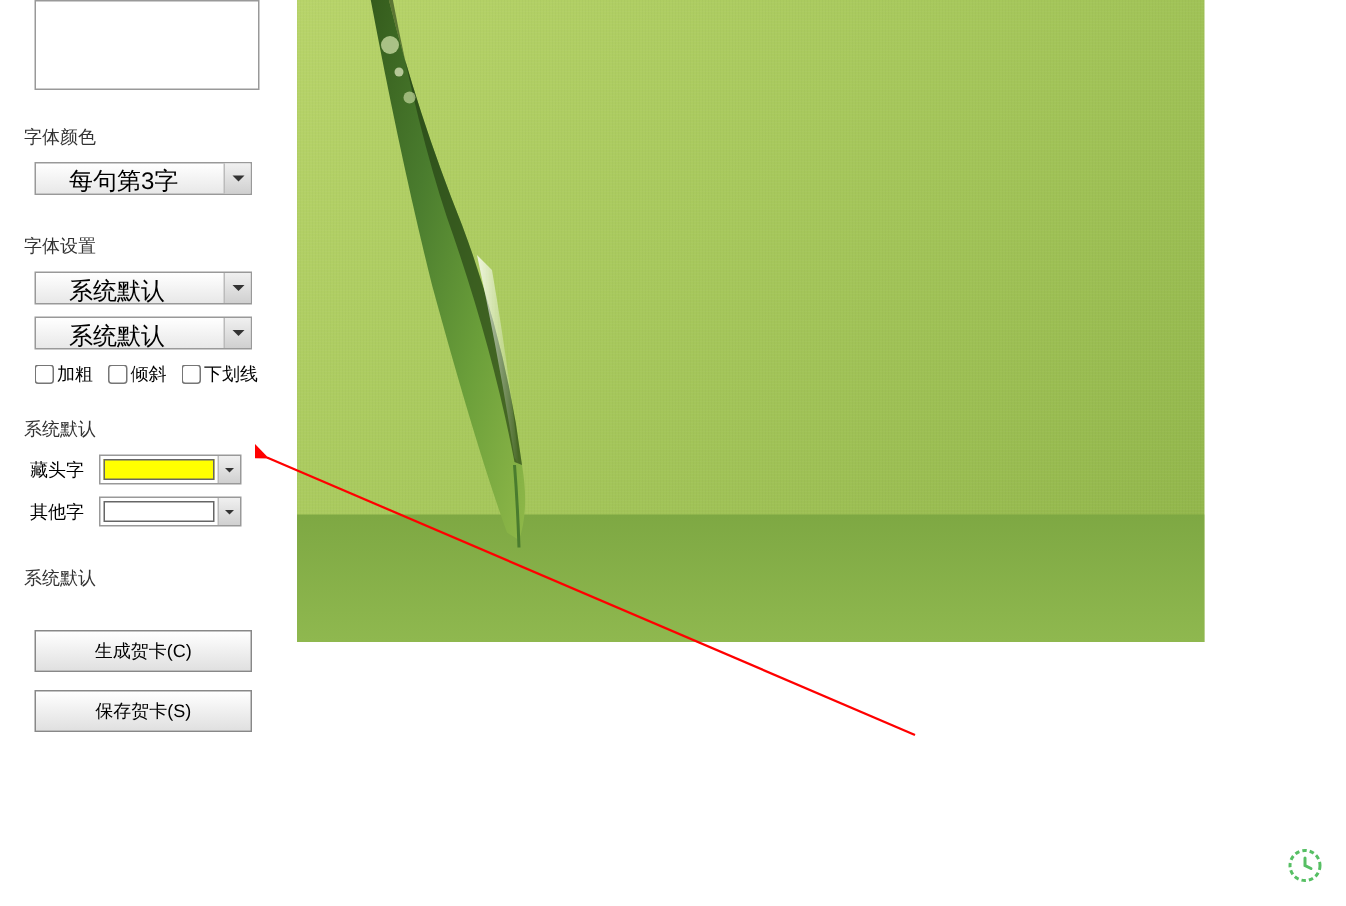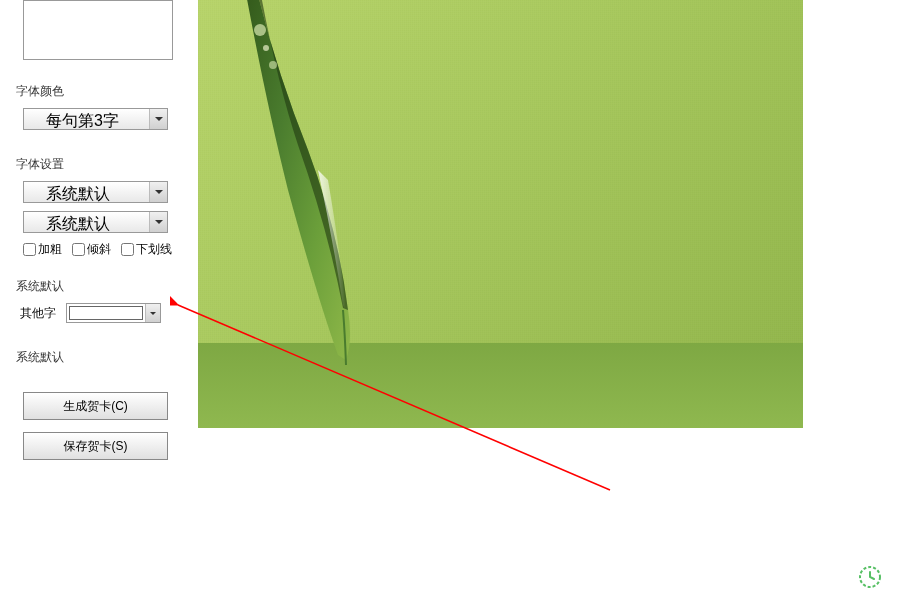--- a/index.html
+++ b/index.html
@@ -233,20 +233,27 @@
       <input type="checkbox" class="checkbox" style="">
       <span>倾斜</span>
     </div>
     <div class="checkbox-item">
       <input type="checkbox" class="checkbox" style="">
       <span>下划线</span>
     </div>
   </div>
 
   <div class="section-label">系统默认</div>
+  <div class="color-row">
+    <span class="color-label">藏头字</span>
+    <div class="color-picker">
+      <div class="color-swatch" style="background:#ffff00"></div>
+      <div class="color-arrow"></div>
+    </div>
+  </div>
   <div class="color-row">
     <span class="color-label">其他字</span>
     <div class="color-picker">
       <div class="color-swatch" style="background:#ffffff"></div>
       <div class="color-arrow"></div>
     </div>
   </div>
 
   <div class="section-gap"></div>
 

